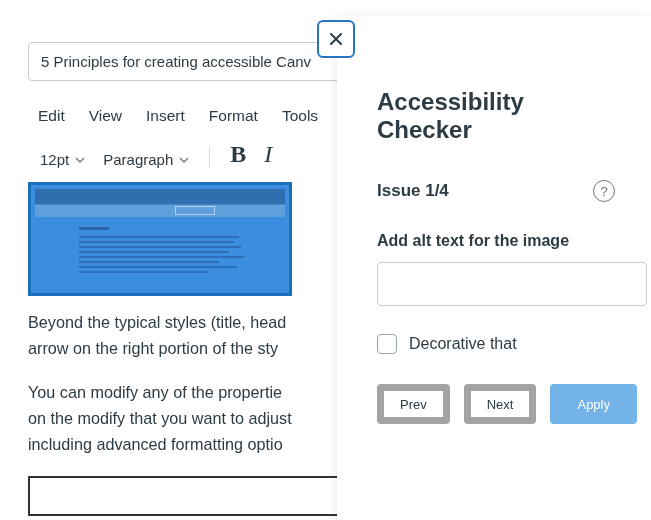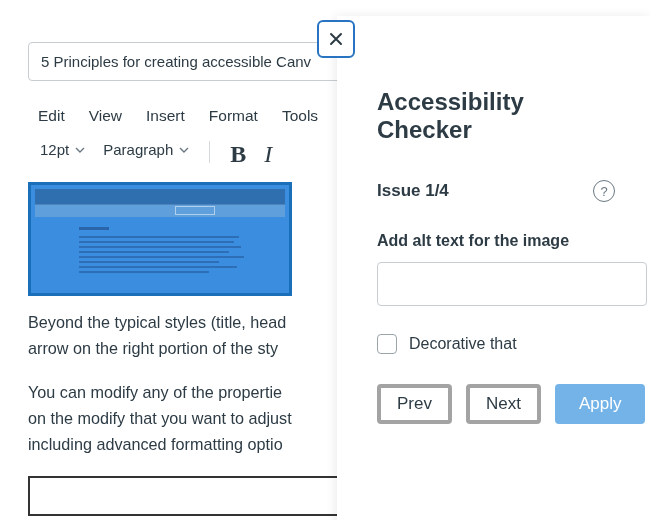--- a/index.html
+++ b/index.html
@@ -30,21 +30,21 @@
   .menubar {
     display: flex;
     gap: 24px;
     padding: 26px 0 12px 38px;
     font-size: 15.5px;
     color: #2d3b45;
   }
   .menubar span { cursor: pointer; }
   .toolbar {
     display: flex;
-    align-items: flex-start;
+    align-items: flex-end;
     gap: 18px;
     padding: 4px 0 14px 40px;
     font-size: 15px;
   }
   .toolbar .dd {
     display: flex;
     align-items: center;
     gap: 6px;
     color: #2d3b45;
     cursor: pointer;
@@ -166,22 +166,22 @@
     border: 1.5px solid #9aa4ab;
     border-radius: 4px;
     cursor: pointer;
   }
   .btn-row {
     display: flex; gap: 14px; margin-top: 30px;
     align-items: center;
   }
   .btn {
     height: 40px; padding: 0 16px;
-    border: 4px solid #a3a3a3; border-radius: 4px;
-    background: #fff; font-size: 17px; color:#2d3b45;
+    border: 7px solid #a3a3a3; border-radius: 4px;
+    background: #fff; font-size: 13px; color:#2d3b45;
     cursor: pointer;
     display:flex; align-items:center;
   }
   .btn-primary {
     background: #73b3e7; color:#fff; border-color:#73b3e7;
     margin-left: auto;
     padding: 0 20px;
   }
 </style>
 </head>

